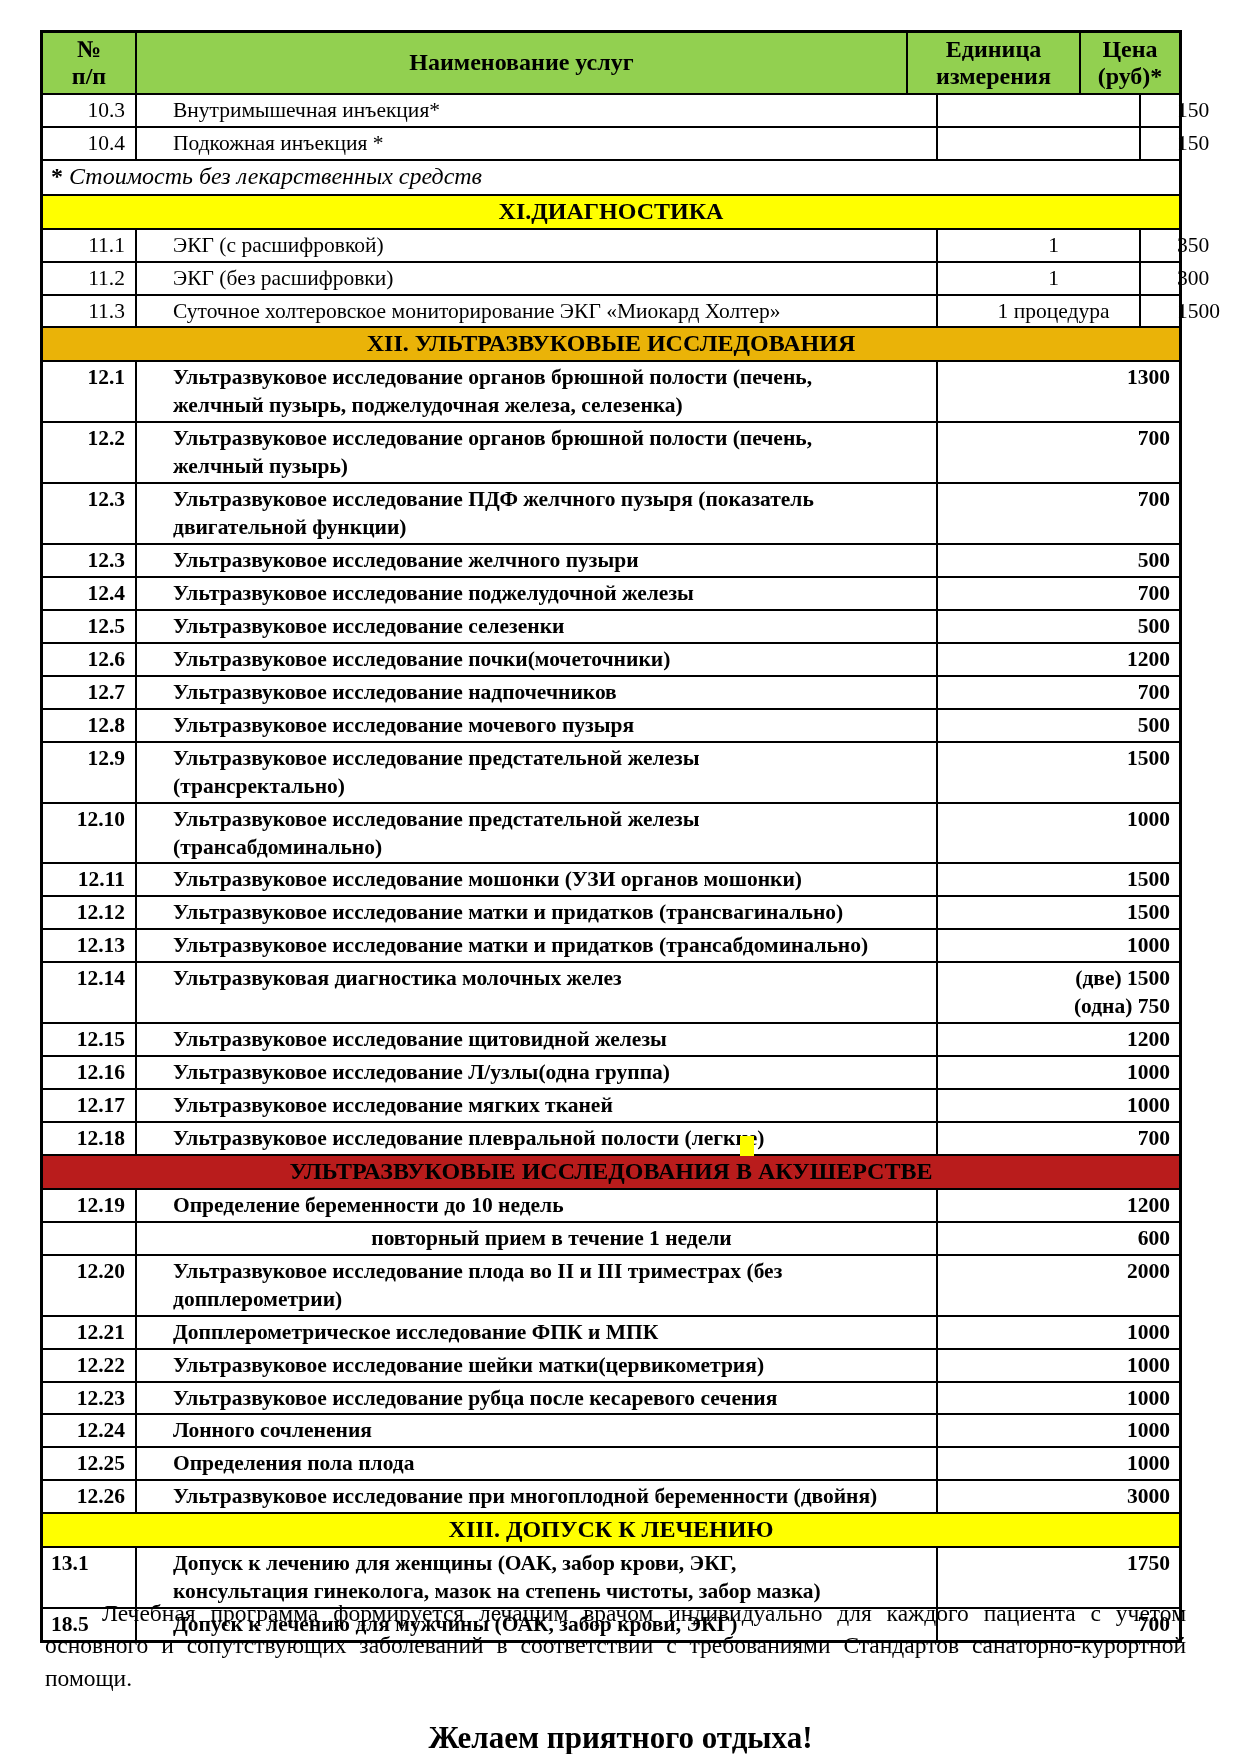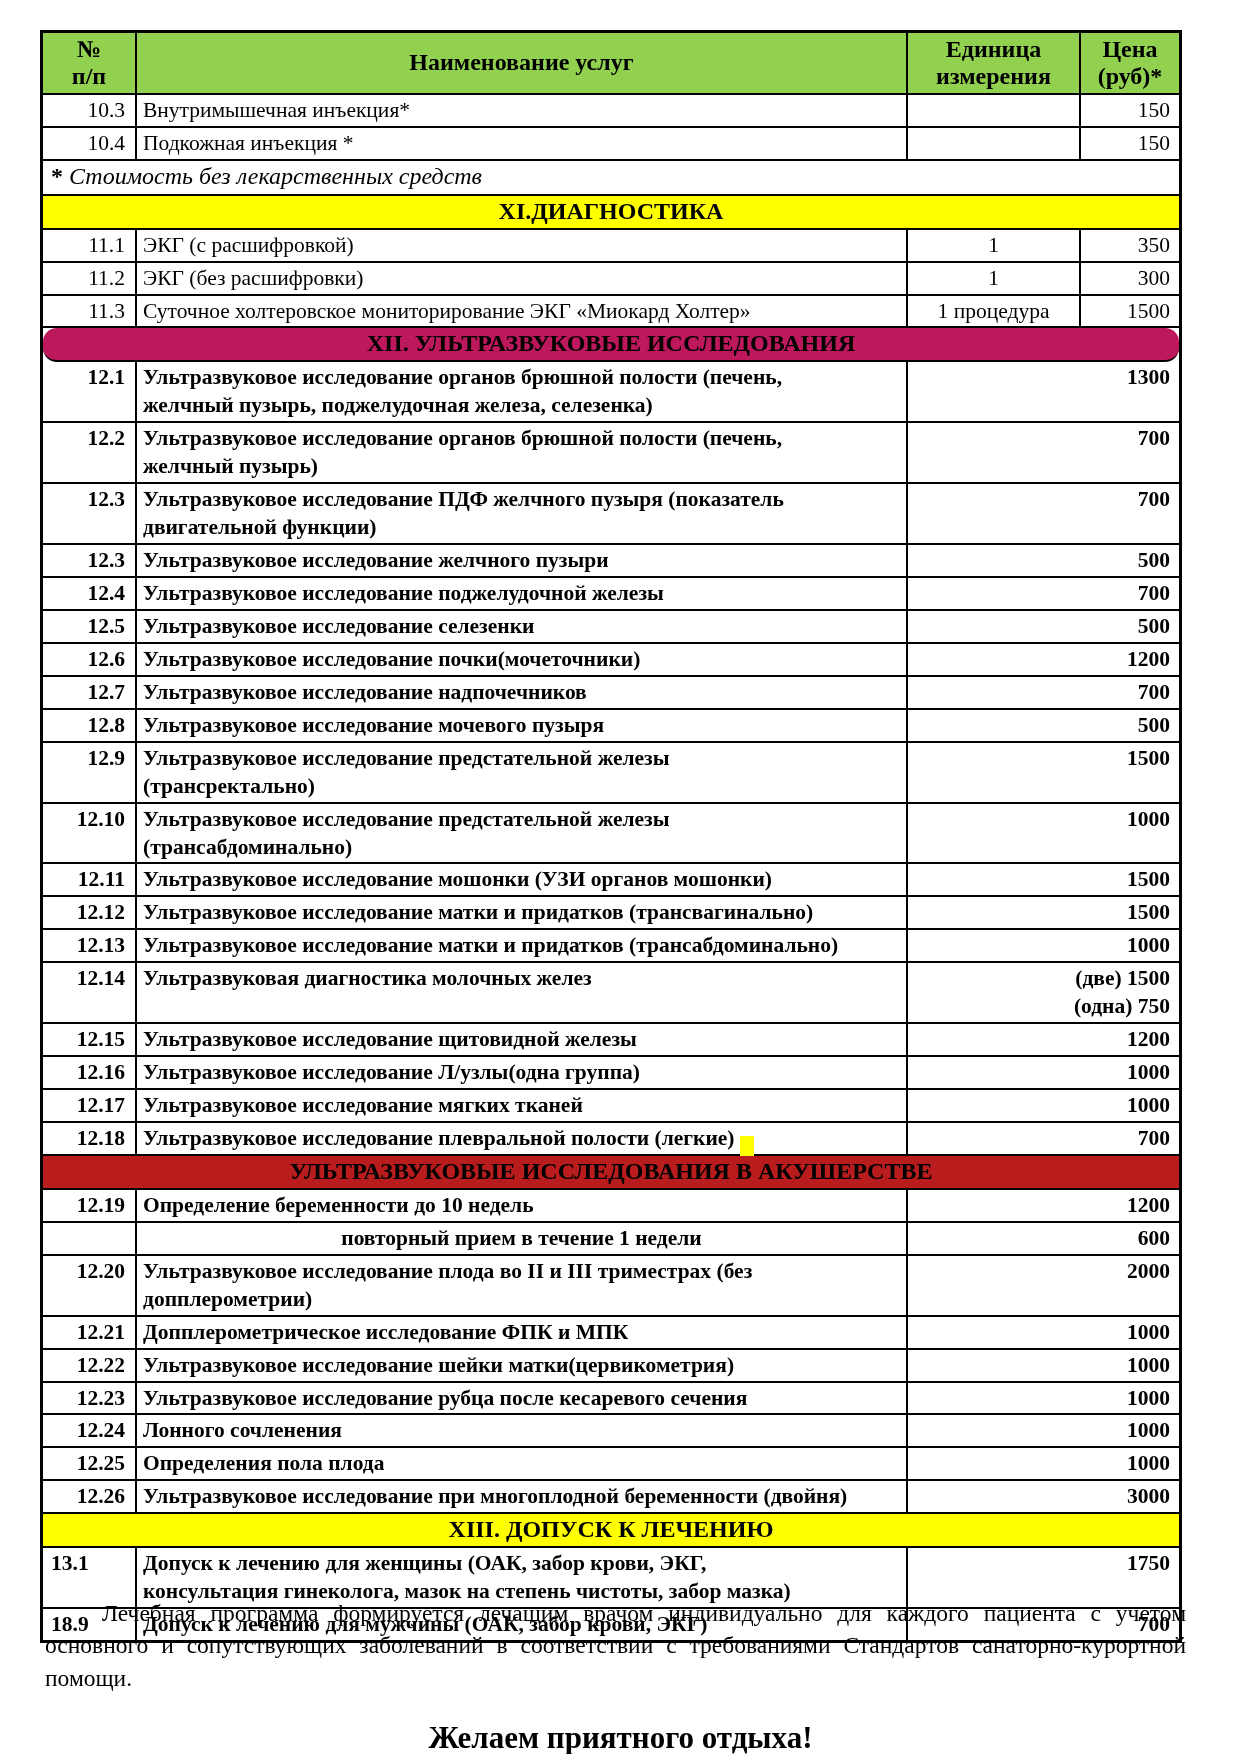--- a/index.html
+++ b/index.html
@@ -38,20 +38,21 @@
   }
   .hcell:last-child { border-right: none; }
 
   
   .t-row {
     display: grid;
     grid-template-columns: 94px 771px 173px 1fr;
     border-bottom: 2px solid #000000;
     font-size: 21.5px;
     line-height: 1.3;
+    gap: 30px;
   }
   .t-row.merged { grid-template-columns: 94px 771px 1fr; font-weight: bold; }
   .t-row:last-child { border-bottom: none; }
   .cell { border-right: 2px solid #000000; padding: 2px 6px 1px; }
   .cell:last-child { border-right: none; }
   .cell.num   { text-align: right; padding-right: 10px; }
   .cell.num.left { text-align: left; padding-left: 8px; }
   .cell.name  { white-space: pre-line; }
   .cell.name.center { text-align: center; }
   .cell.unit  { text-align: center; }
@@ -139,21 +140,21 @@
           <div class="cell name">ЭКГ (без расшифровки)</div>
           <div class="cell unit">1</div>
           <div class="cell price">300</div>
         </div>
         <div class="t-row">
           <div class="cell num">11.3</div>
           <div class="cell name">Суточное холтеровское мониторирование ЭКГ «Миокард Холтер»</div>
           <div class="cell unit">1 процедура</div>
           <div class="cell price">1500</div>
         </div>
-        <div class="sec-row" style="background: #be185d; border-radius: 14px;"><span>XII. УЛЬТРАЗВУКОВЫЕ ИССЛЕДОВАНИЯ</span></div>
+        <div class="sec-row" style="background: #eab308;"><span>XII. УЛЬТРАЗВУКОВЫЕ ИССЛЕДОВАНИЯ</span></div>
         <div class="t-row merged">
           <div class="cell num">12.1</div>
           <div class="cell name">Ультразвуковое исследование органов брюшной полости (печень,
 желчный пузырь, поджелудочная железа, селезенка)</div>
           <div class="cell price">1300</div>
         </div>
         <div class="t-row merged">
           <div class="cell num">12.2</div>
           <div class="cell name">Ультразвуковое исследование органов брюшной полости (печень,
 желчный пузырь)</div>
@@ -298,21 +299,21 @@
           <div class="cell price">3000</div>
         </div>
         <div class="sec-row" style="background: rgb(255, 255, 0);"><span>XIII. ДОПУСК К ЛЕЧЕНИЮ</span></div>
         <div class="t-row merged">
           <div class="cell num left">13.1</div>
           <div class="cell name">Допуск к лечению для женщины (ОАК, забор крови, ЭКГ,
 консультация гинеколога, мазок на степень чистоты, забор мазка)</div>
           <div class="cell price">1750</div>
         </div>
         <div class="t-row merged">
-          <div class="cell num left">18.9</div>
+          <div class="cell num left">18.5</div>
           <div class="cell name">Допуск к лечению для мужчины (ОАК, забор крови, ЭКГ)</div>
           <div class="cell price">700</div>
         </div>
       </div>
   </div>
 
   <p class="footer-par">Лечебная программа формируется лечащим врачом индивидуально для каждого пациента с учетом основного и сопутствующих заболеваний в соответствии с требованиями Стандартов санаторно-курортной помощи.</p>
 
   <p class="closing">Желаем приятного отдыха!</p>
 </div>

